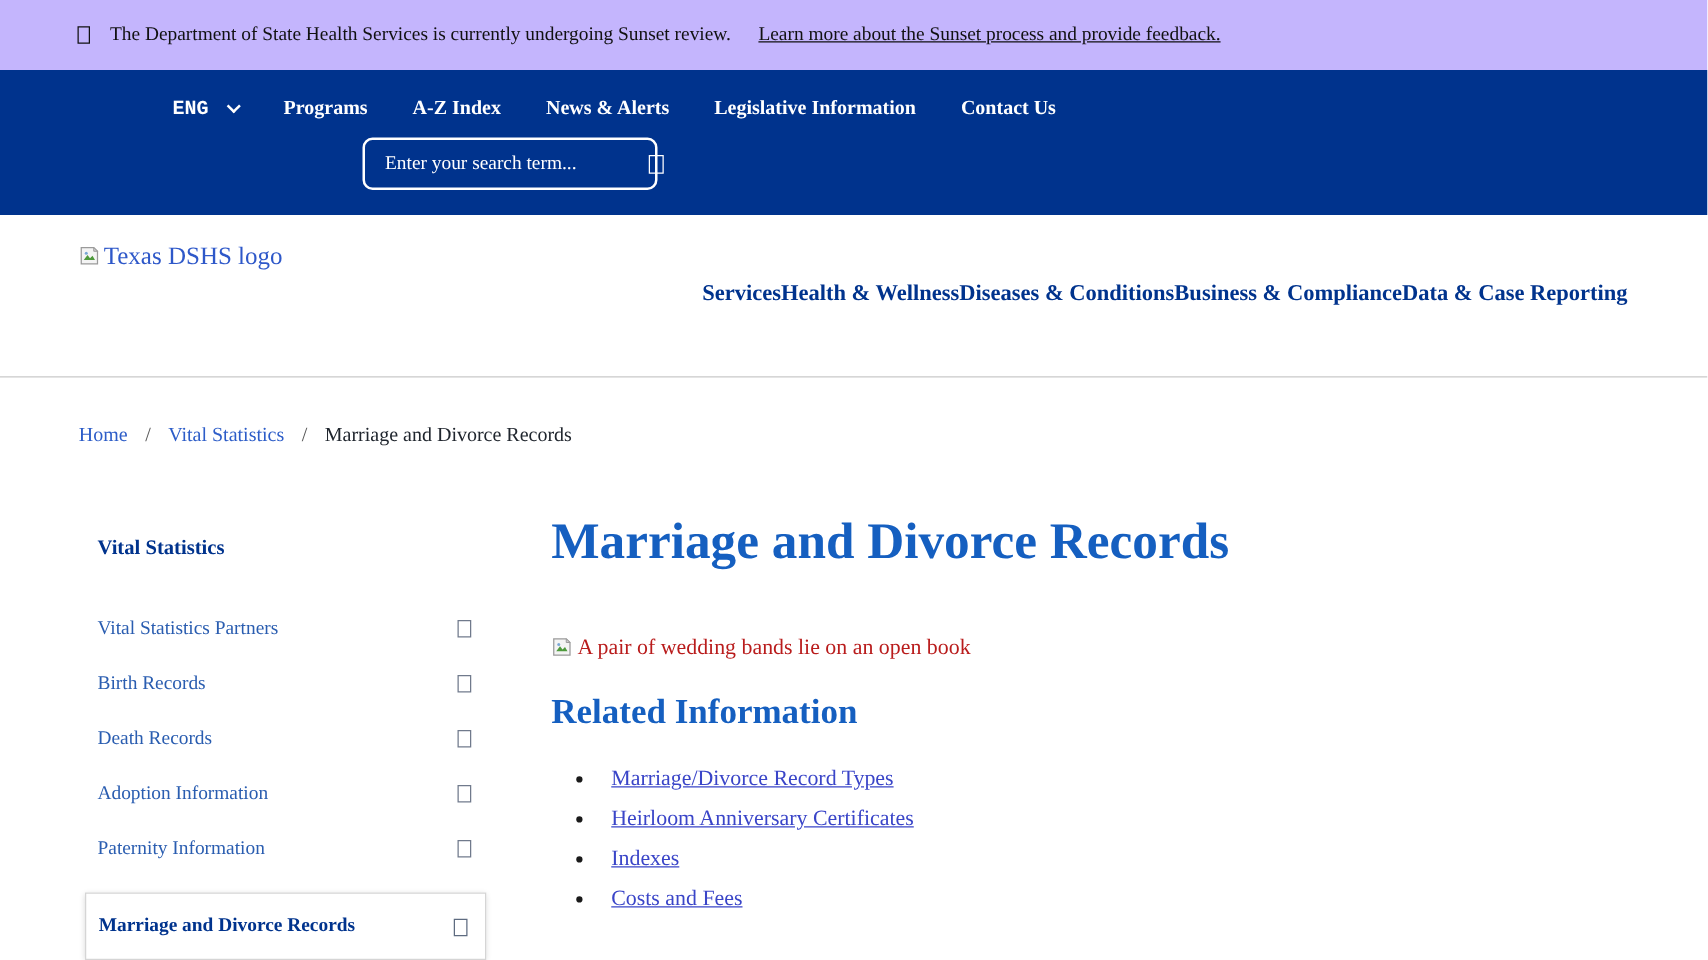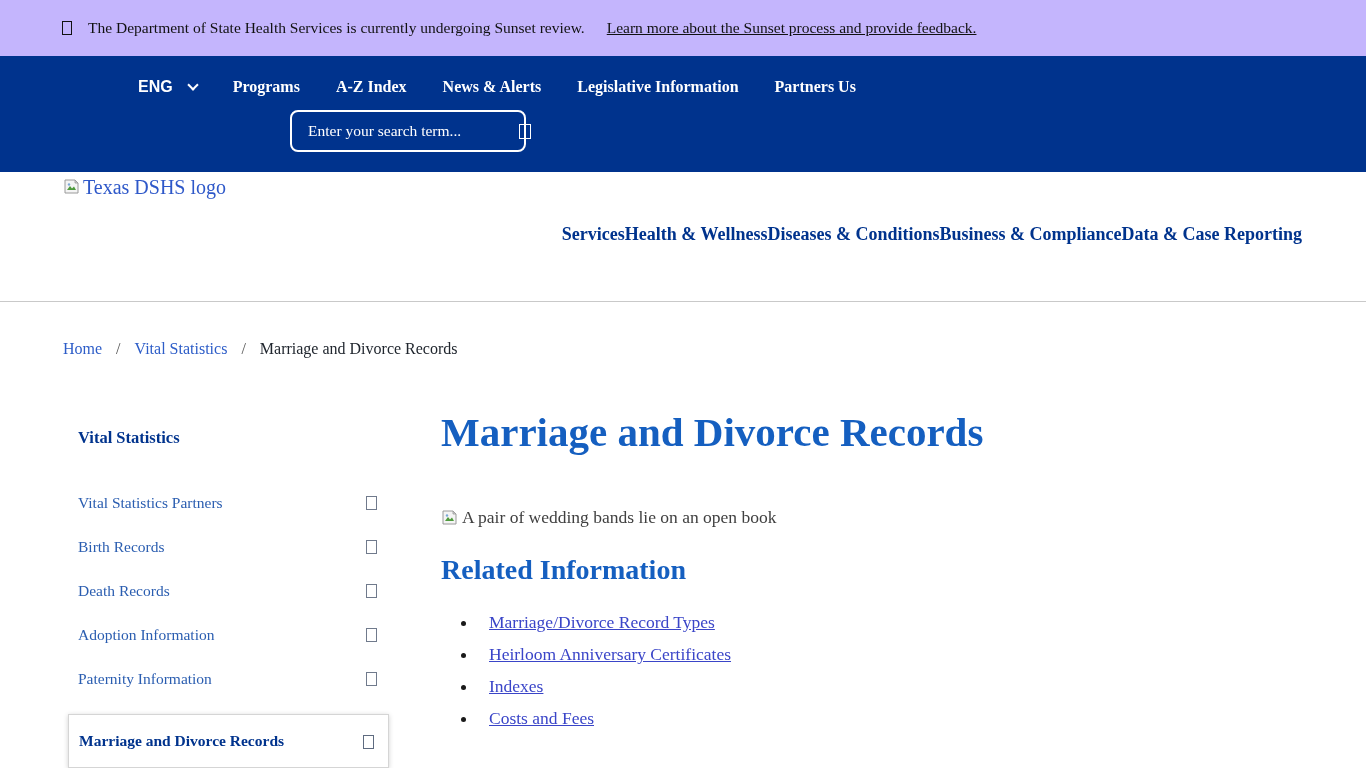--- a/index.html
+++ b/index.html
@@ -23,41 +23,41 @@
   .banner-link { color:#111111; text-decoration:underline; margin-left:6px; }
 
   
   .topnav { height:116px; background:#00338D; color:#ffffff; }
   .topnav-row1 {
     display:flex; align-items:center; gap:36px;
     padding:22px 0 0 138px; font-weight:bold; font-size:16px;
   }
   .topnav-row1 a { color:#ffffff; text-decoration:none; white-space:nowrap; }
   .lang-btn { display:flex; align-items:center; gap:16px; color:#fff; background:none; border:none;
-    font-family:Liberation Sans, sans-serif; font-weight:bold; font-size:16px; }
+    font-family:Liberation Mono, monospace; font-weight:bold; font-size:16px; }
   .chevron {
     width:8px; height:8px; border-right:2px solid #fff; border-bottom:2px solid #fff;
     transform:rotate(45deg); margin-top:-5px;
   }
   .search-box {
     margin:14px 0 0 290px; width:236px; height:42px;
     border:2px solid #ffffff; border-radius:8px;
     display:flex; align-items:center; padding:0 16px; gap:12px;
   }
   .search-input {
     flex:1; background:transparent; border:none; outline:none;
     color:#ffffff; font-size:15.5px; font-family:"Liberation Serif", serif;
   }
   .search-input::placeholder { color:#ffffff; opacity:1; }
   .search-box .tofu { color:#ffffff; width:12px; height:15px; }
 
   
   .header { height:130px; position:relative; background:#fff; border-bottom:1px solid #c9c9c9; }
   .logo-link {
-    position:absolute; left:63px; top:4px;
+    position:absolute; left:63px; top:22px;
     display:flex; align-items:flex-start; gap:3px;
     color:#2E58C9; font-size:20px; text-decoration:none;
   }
   .header-nav {
     position:absolute; right:64px; top:52px;
     display:flex; font-weight:bold; font-size:18px;
   }
   .header-nav a { color:#00338D; text-decoration:none; white-space:nowrap; }
 
   
@@ -86,21 +86,21 @@
     display:flex; align-items:center; justify-content:space-between;
     padding:0 14px 0 10px;
   }
   .active-card a { color:#00338D; font-weight:bold; font-size:15.5px; text-decoration:none; }
   .active-card .side-box { color:#5E6B80; }
 
   .main { margin-left:52px; width:760px; padding-top:2px; }
   .page-title { color:#155FC0; font-size:41px; font-weight:bold; line-height:1.1; }
   .img-alt-row {
     margin-top:52px; display:flex; align-items:flex-start; gap:4px;
-    color:#404040; font-size:17.5px;
+    color:#b91c1c; font-size:17.5px;
   }
   .broken-img { flex:0 0 auto; margin-top:2px; }
   .section-title { margin-top:26px; color:#155FC0; font-size:28px; font-weight:bold; }
   .related-list { margin:26px 0 0 0; padding-left:37px; color:#1A1A1A; }
   .related-list li { margin-bottom:11px; font-size:17.5px; }
   .related-list a { color:#3A45C8; text-decoration:underline;margin-left:11px; }
 </style>
 </head>
 <body>
 
@@ -113,21 +113,21 @@
 <div class="topnav">
   <div class="topnav-row1">
     <button class="lang-btn">
       <span>ENG</span>
       <span class="chevron"></span>
     </button>
     <a>Programs</a>
     <a>A-Z Index</a>
     <a>News &amp; Alerts</a>
     <a>Legislative Information</a>
-    <a>Partners Us</a>
+    <a>Contact Us</a>
   </div>
   <div class="search-box">
     <input class="search-input" type="text" placeholder="Enter your search term..." style="">
     <span class="tofu"></span>
   </div>
 </div>
 
 <div class="header">
   <a class="logo-link">
     <svg class="broken-img" width="17" height="17" viewBox="0 0 17 17">

